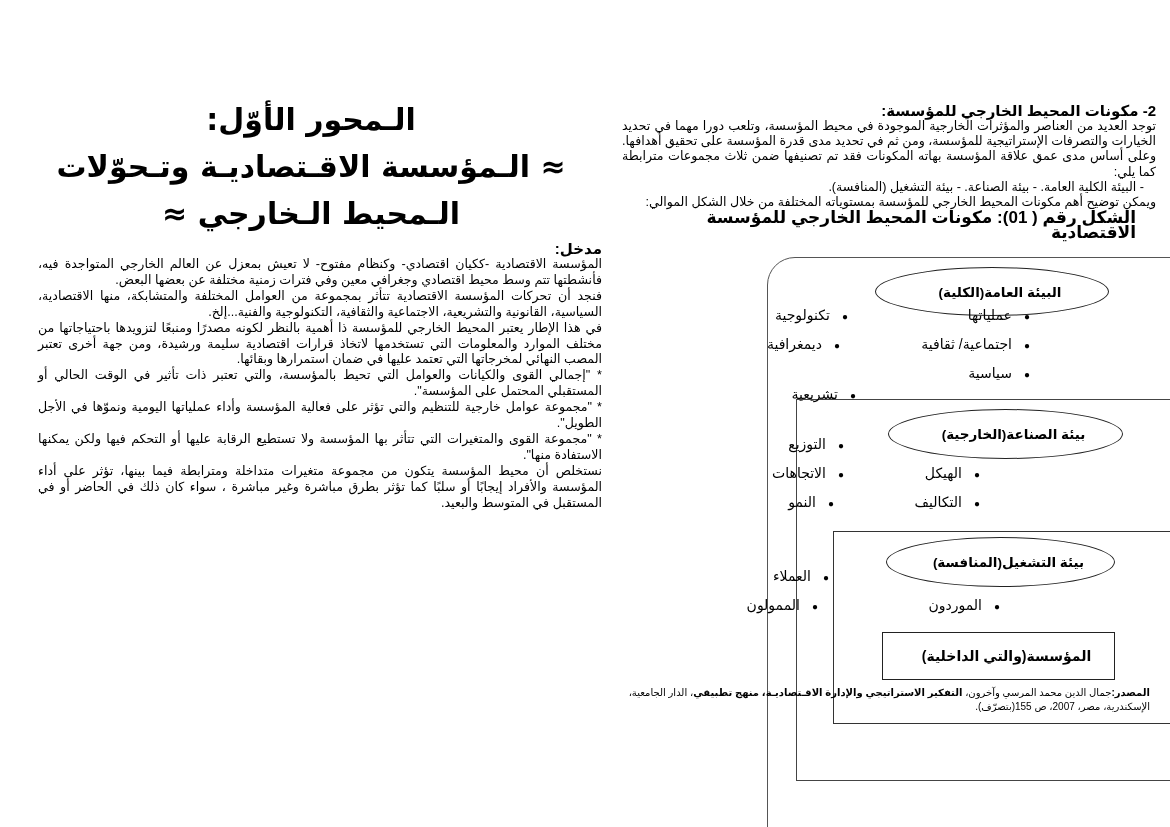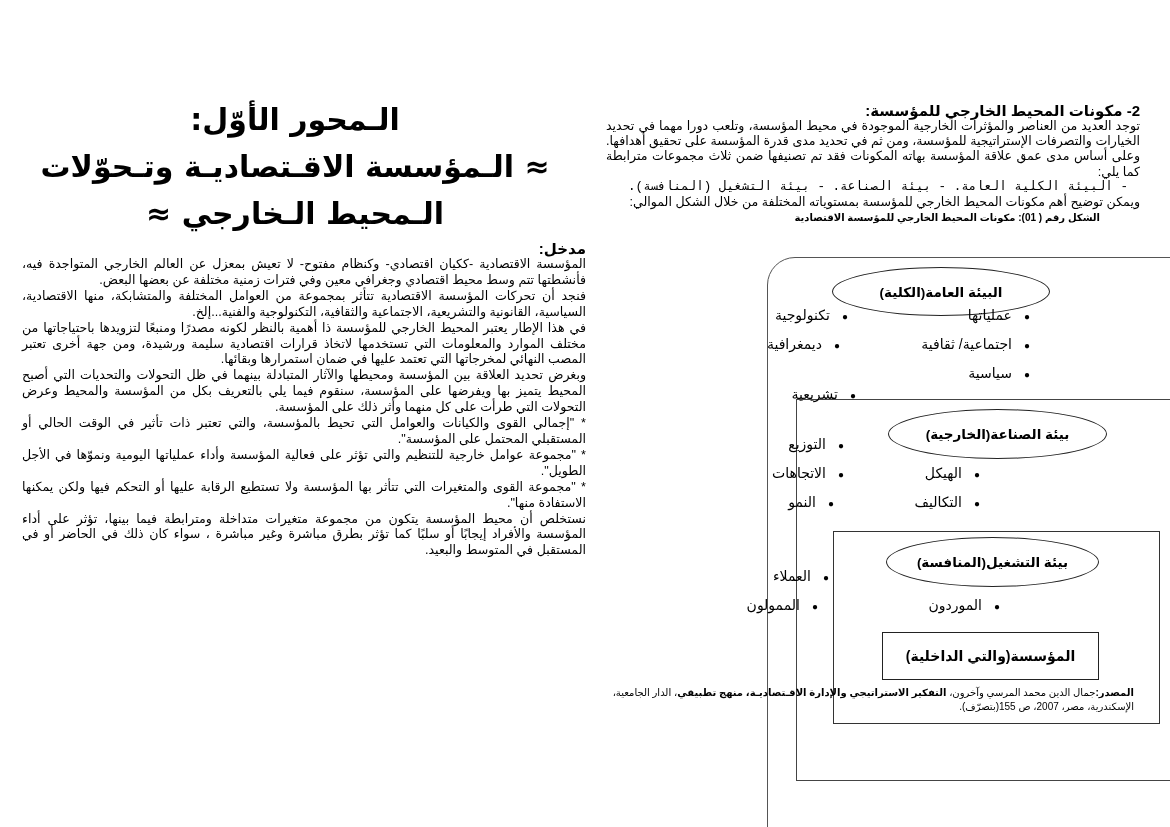--- a/index.html
+++ b/index.html
@@ -1,21 +1,21 @@
 <!DOCTYPE html>
 <html><head>
 <meta charset="utf-8">
 <style>
   html, body { margin: 0; padding: 0; }
   body {
     width: 1170px; height: 827px; overflow: hidden; position: relative;
     background: #ffffff; color: #000;
     font-family: "Liberation Sans", "DejaVu Sans", sans-serif;
   }
-  .abs { position: absolute; }
+  .abs { position: absolute; padding-left: 16px; }
   .rtl { direction: rtl; text-align: justify; text-align-last: right; }
 
   
   #title {
     left: 0; top: 96px; width: 590px; text-align: center; direction: rtl;
     font-family: "DejaVu Sans", sans-serif; font-weight: bold;
     font-size: 30px; line-height: 47px; letter-spacing: 6px;
   }
   #title div { white-space: nowrap; }
   #left-col {
@@ -24,36 +24,36 @@
   }
   .sec-head { font-weight: bold; font-size: 15px; line-height: 17px; }
   .inline-head { font-weight: bold; font-size: 15px; }
   p { margin: 0; }
 
   
   #right-col {
     left: 606px; top: 102px; width: 534px;
     font-size: 12.6px; line-height: 15.2px;
   }
-  #fig-caption { text-align: right; font-weight: bold; font-size: 10px; direction: rtl; margin-right: 40px; }
-  .list-line { padding-right: 12px; font-family: Liberation Mono, monospace; }
+  #fig-caption { text-align: right; font-weight: bold; font-size: 17px; direction: rtl; margin-right: 20px; }
+  .list-line { padding-right: 12px; }
 
   
   .frame { border: 1.5px solid #555; background: transparent; }
   #outer-frame { left: 767px; top: 257px; width: 460px; height: 600px; border-radius: 28px 0 0 28px; }
   #industry-box { left: 796px; top: 399px; width: 420px; height: 380px; border: 1.5px solid #444; border-right: none; }
   #operation-box { left: 833px; top: 531px; width: 325px; height: 191px; border: 1.5px solid #333; }
   #firm-box { left: 882px; top: 632px; width: 215px; height: 46px; border: 1.5px solid #222; display:flex; align-items:center; justify-content:center; }
   #firm-box span { font-weight: bold; font-size: 14px; direction: rtl; }
   .ellipse {
     border: 1.5px solid #222; border-radius: 50%; background: #fff;
     display: flex; align-items: center; justify-content: center;
   }
   .ellipse span { font-weight: bold; font-size: 13.5px; direction: rtl; white-space: nowrap; }
-  #ell-macro { left: 832px; top: 267px; width: 216px; height: 47px; }
+  #ell-macro { left: 875px; top: 267px; width: 216px; height: 47px; }
   #ell-industry { left: 888px; top: 409px; width: 217px; height: 48px; }
   #ell-operation { left: 886px; top: 537px; width: 211px; height: 48px; }
 
   .item { position: absolute; direction: rtl; font-size: 14px; white-space: nowrap; }
   .bullet { display: inline-block; margin-left: 12px; font-size: 10px; vertical-align: middle; }
 
   #source {
     left: 606px; top: 686px; width: 528px; direction: rtl; text-align: right;
     font-size: 10px; line-height: 14px;
   }
@@ -66,21 +66,20 @@
   <div>الـمحور الأوّل:</div>
   <div>≈ الـمؤسسة الاقـتصاديـة وتـحوّلات</div>
   <div>الـمحيط الـخارجي ≈</div>
 </div>
 
 <div id="left-col" class="abs rtl">
   <div class="sec-head">مدخل:</div>
   <p>المؤسسة الاقتصادية -ككيان اقتصادي- وكنظام مفتوح- لا تعيش بمعزل عن العالم الخارجي المتواجدة فيه، فأنشطتها تتم وسط محيط اقتصادي وجغرافي معين وفي فترات زمنية مختلفة عن بعضها البعض.</p>
   <p>فنجد أن تحركات المؤسسة الاقتصادية تتأثر بمجموعة من العوامل المختلفة والمتشابكة، منها الاقتصادية، السياسية، القانونية والتشريعية، الاجتماعية والثقافية، التكنولوجية والفنية...إلخ.</p>
   <p>في هذا الإطار يعتبر المحيط الخارجي للمؤسسة ذا أهمية بالنظر لكونه مصدرًا ومنبعًا لتزويدها باحتياجاتها من مختلف الموارد والمعلومات التي تستخدمها لاتخاذ قرارات اقتصادية سليمة ورشيدة، ومن جهة أخرى تعتبر المصب النهائي لمخرجاتها التي تعتمد عليها في ضمان استمرارها وبقائها.</p>
-  <p>وبغرض تحديد العلاقة بين المؤسسة ومحيطها والآثار المتبادلة بينهما في ظل التحولات والتحديات التي أصبح المحيط يتميز بها ويفرضها على المؤسسة، سنقوم فيما يلي بالتعريف بكل من المؤسسة والمحيط وعرض التحولات التي طرأت على كل منهما وأثر ذلك على المؤسسة.</p>
   <p>* "إجمالي القوى والكيانات والعوامل التي تحيط بالمؤسسة، والتي تعتبر ذات تأثير في الوقت الحالي أو المستقبلي المحتمل على المؤسسة".</p>
   <p>* "مجموعة عوامل خارجية للتنظيم والتي تؤثر على فعالية المؤسسة وأداء عملياتها اليومية ونموّها في الأجل الطويل".</p>
   <p>* "مجموعة القوى والمتغيرات التي تتأثر بها المؤسسة ولا تستطيع الرقابة عليها أو التحكم فيها ولكن يمكنها الاستفادة منها".</p>
   <p>نستخلص أن محيط المؤسسة يتكون من مجموعة متغيرات متداخلة ومترابطة فيما بينها، تؤثر على أداء المؤسسة والأفراد إيجابًا أو سلبًا كما تؤثر بطرق مباشرة وغير مباشرة ، سواء كان ذلك في الحاضر أو في المستقبل في المتوسط والبعيد.</p>
 </div>
 
 <div id="right-col" class="abs rtl">
   <div class="sec-head">2- مكونات المحيط الخارجي للمؤسسة:</div>
   <p>توجد العديد من العناصر والمؤثرات الخارجية الموجودة في محيط المؤسسة، وتلعب دورا مهما في تحديد الخيارات والتصرفات الإستراتيجية للمؤسسة، ومن ثم في تحديد مدى قدرة المؤسسة على تحقيق أهدافها. وعلى أساس مدى عمق علاقة المؤسسة بهاته المكونات فقد تم تصنيفها ضمن ثلاث مجموعات مترابطة كما يلي:</p>
   <p class="list-line">-    البيئة الكلية العامة.  - بيئة الصناعة.  - بيئة التشغيل (المنافسة).</p>

